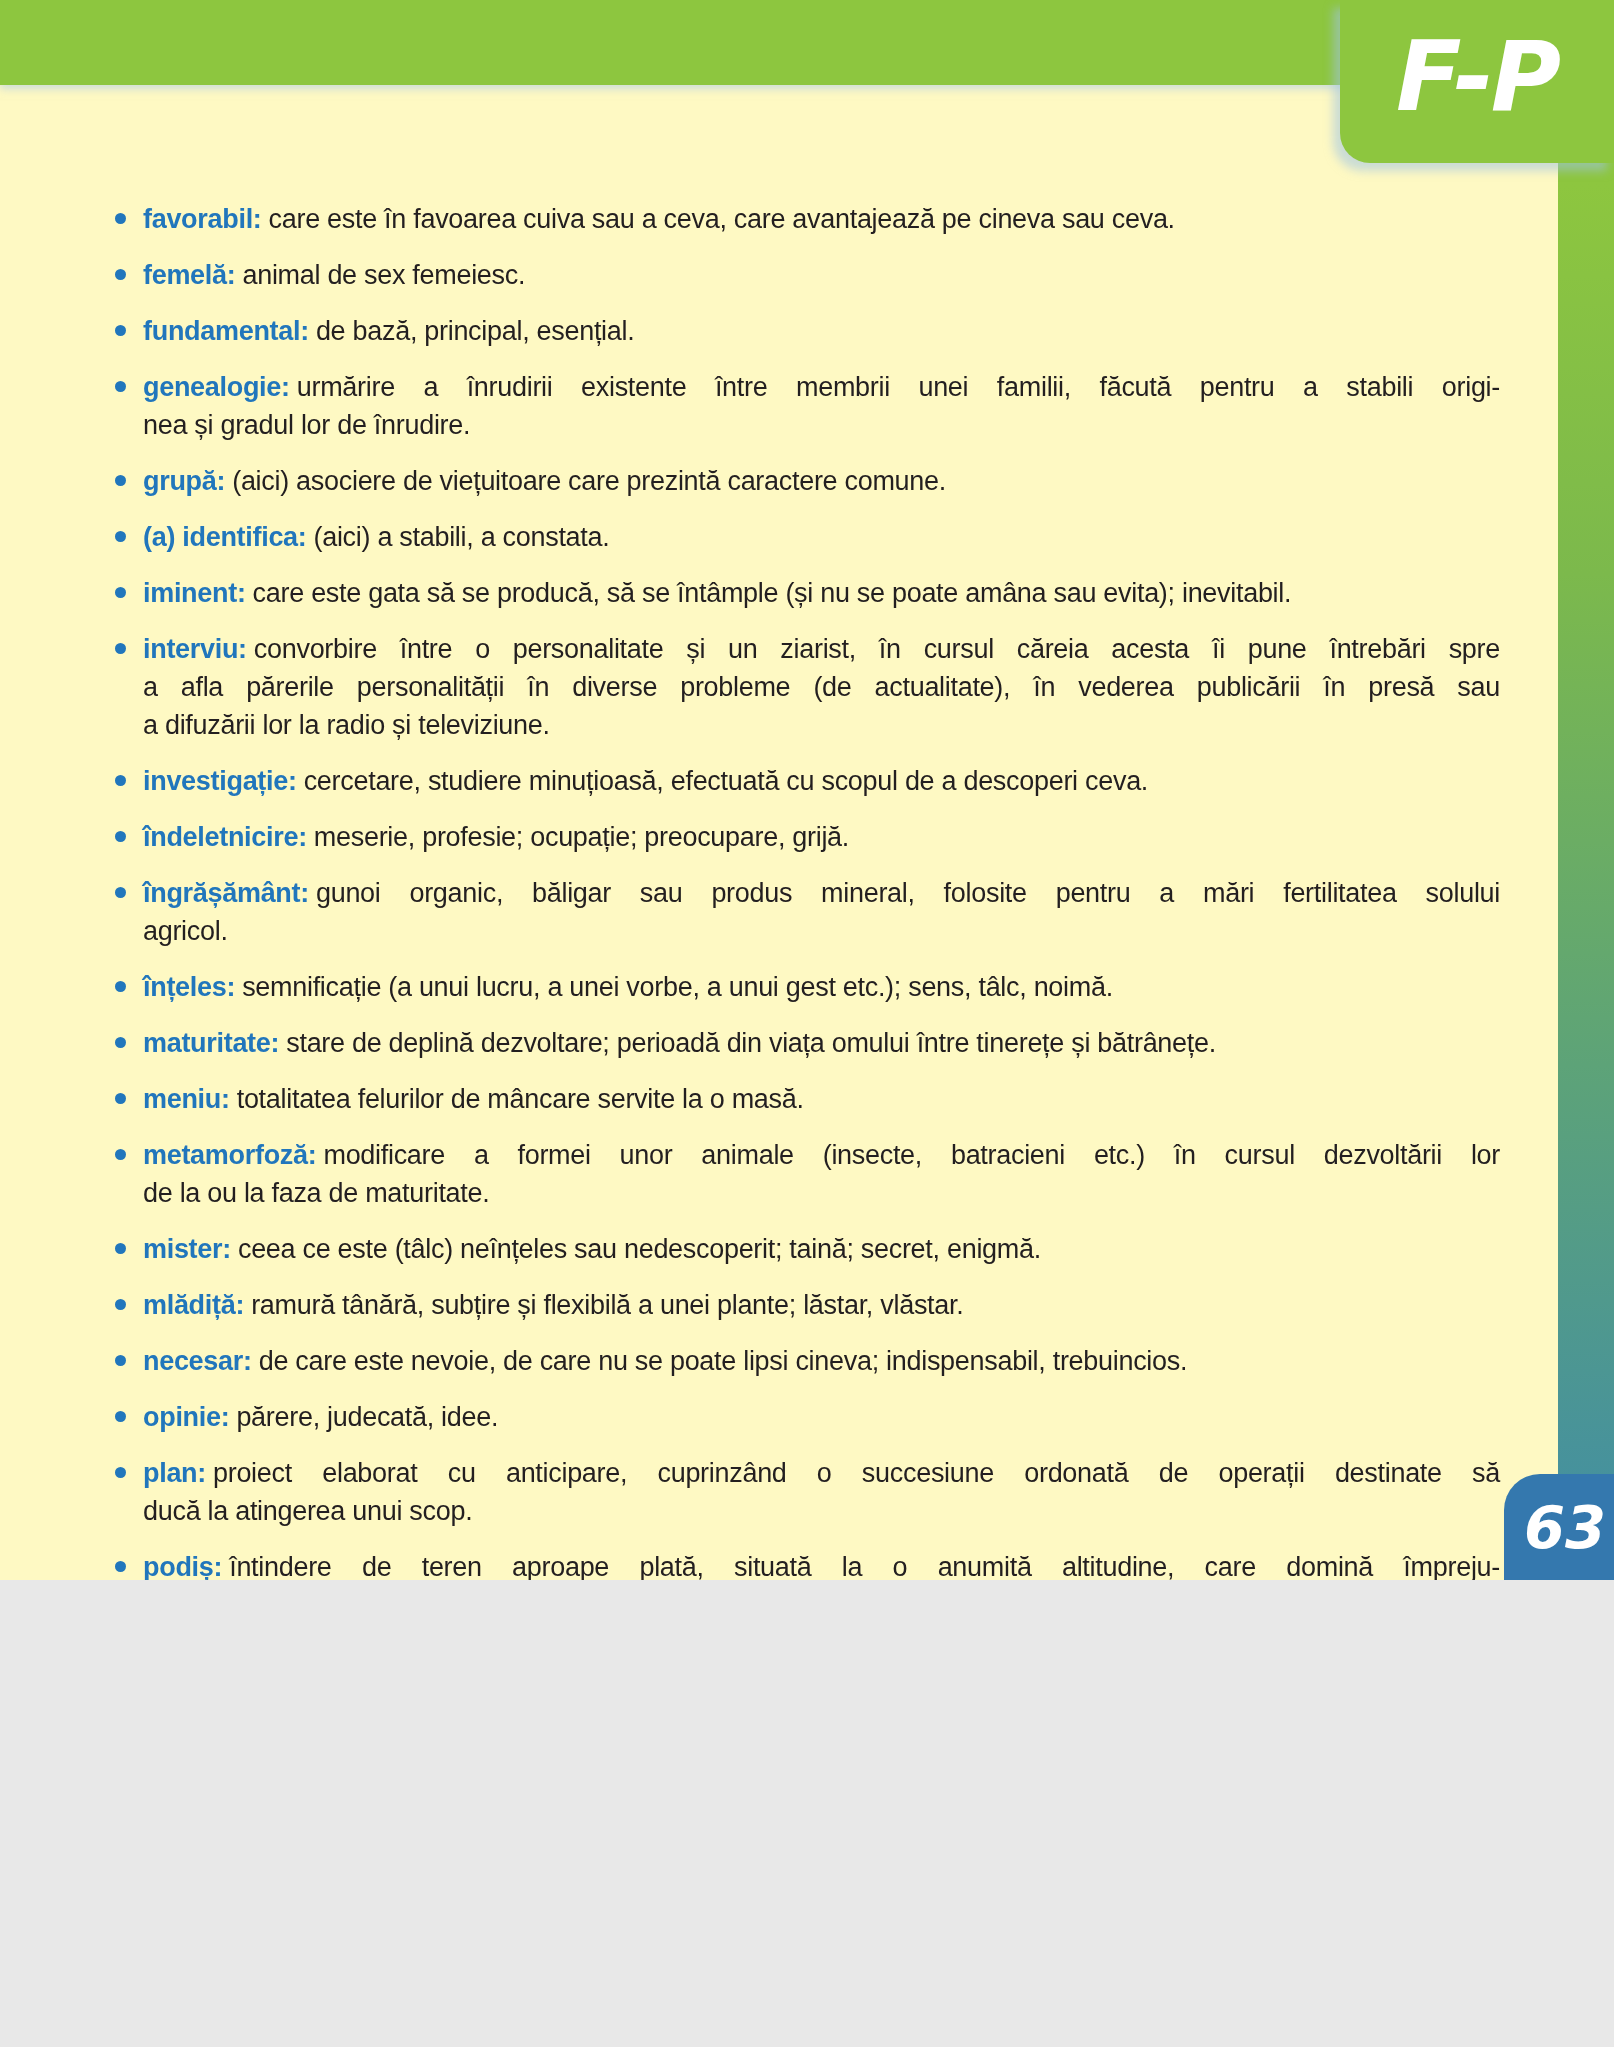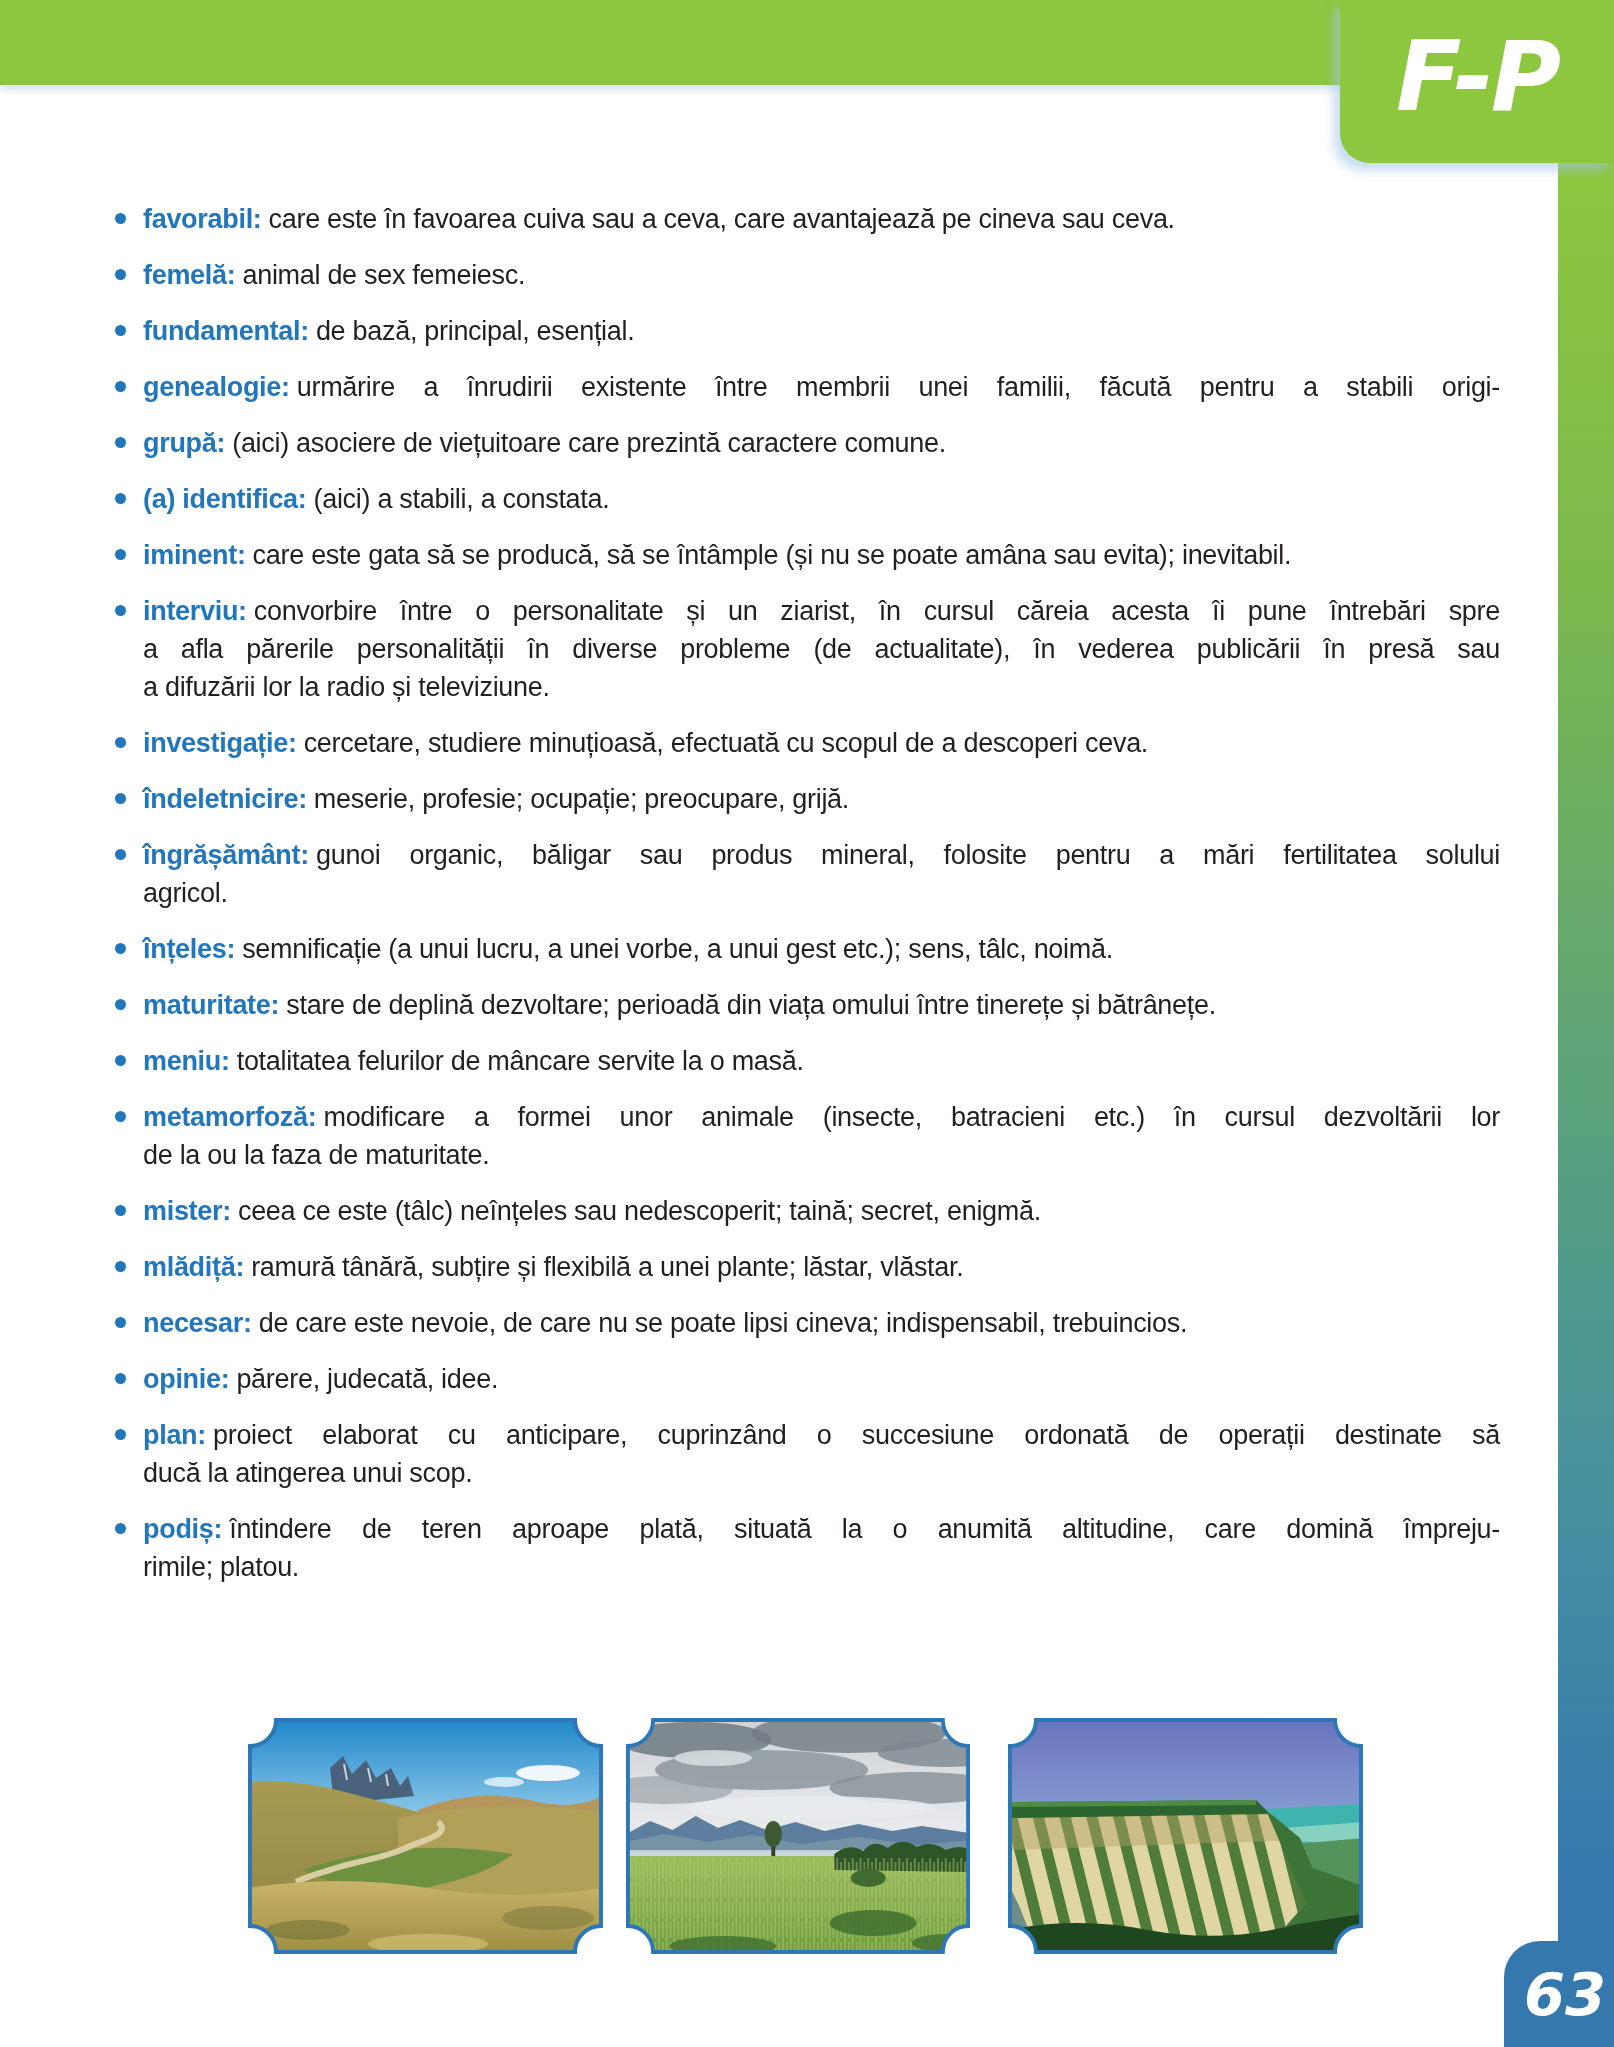--- a/index.html
+++ b/index.html
@@ -1,16 +1,16 @@
 <!DOCTYPE html>
 <html><head>
 <meta charset="utf-8">
 <style>
   html,body{margin:0;padding:0;background:#e8e8e8;}
-  .page{position:relative;width:1614px;height:2047px;background:#ffffff;overflow:hidden;
+  .page{position:relative;width:1614px;height:1580px;background:#fef9c3;overflow:hidden;
         font-family:"Liberation Sans",sans-serif;}
 
   
   .top-band{position:absolute;left:0;top:0;width:1614px;height:85px;background:#8dc63f;
             box-shadow:0 4px 8px rgba(168,200,232,.55);z-index:2;}
 
   
   .side-strip{position:absolute;top:0;right:0;width:56px;height:2047px;z-index:1;
     background:linear-gradient(180deg,#8dc63f 0%,#8dc63f 9%,#7cb94c 28%,#5da378 52%,
                #4490a0 74%,#3478ae 92%,#3478ae 100%);}
@@ -69,20 +69,21 @@
           <div class="line"><span class="term">favorabil:</span><span>care este în favoarea cuiva sau a ceva, care avantajează pe cineva sau ceva.</span></div>
         </li>
         <li class="entry">
           <div class="line"><span class="term">femelă:</span><span>animal de sex femeiesc.</span></div>
         </li>
         <li class="entry">
           <div class="line"><span class="term">fundamental:</span><span>de bază, principal, esențial.</span></div>
         </li>
         <li class="entry">
           <div class="line fill"><span class="term">genealogie:</span><span>urmărire a înrudirii existente între membrii unei familii, făcută pentru a stabili origi-</span></div>
+          <div class="line">nea și gradul lor de înrudire.</div>
         </li>
         <li class="entry">
           <div class="line"><span class="term">grupă:</span><span>(aici) asociere de viețuitoare care prezintă caractere comune.</span></div>
         </li>
         <li class="entry">
           <div class="line"><span class="term">(a) identifica:</span><span>(aici) a stabili, a  constata.</span></div>
         </li>
         <li class="entry">
           <div class="line"><span class="term">iminent:</span><span>care este gata să se producă, să se întâmple (și nu se poate amâna sau evita); inevitabil.</span></div>
         </li>

